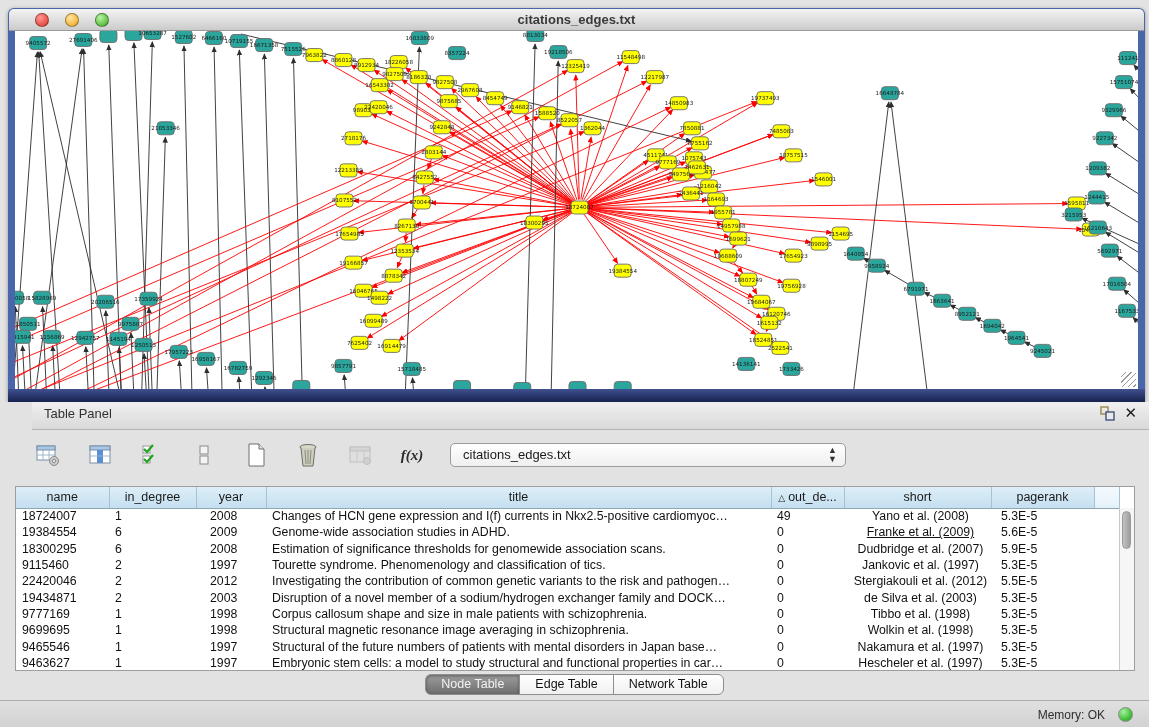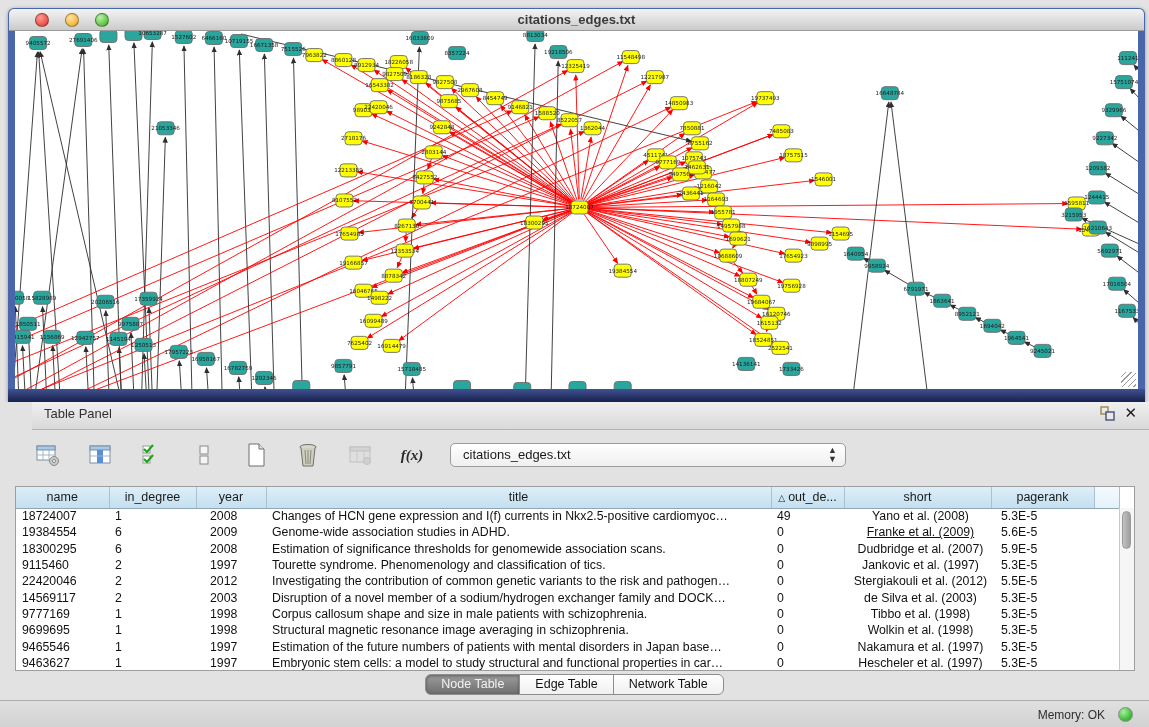--- a/index.html
+++ b/index.html
@@ -927,21 +927,21 @@
               <td style="text-align: left;">22420046</td>
               <td style="text-align: left;">2</td>
               <td style="text-align: left; padding-left: 14px;">2012</td>
               <td style="text-align: left;">Investigating the contribution of common genetic variants to the risk and pathogen…</td>
               <td style="text-align: left;">0</td>
               <td style="text-align: center;">Stergiakouli et al. (2012)</td>
               <td style="text-align: left; padding-left: 10px;">5.5E-5</td>
               <td></td>
             </tr>
             <tr>
-              <td style="text-align: left;">14569117</td>
+              <td style="text-align: left;">19434871</td>
               <td style="text-align: left;">2</td>
               <td style="text-align: left; padding-left: 14px;">2003</td>
               <td style="text-align: left;">Disruption of a novel member of a sodium/hydrogen exchanger family and DOCK…</td>
               <td style="text-align: left;">0</td>
               <td style="text-align: center;">de Silva et al. (2003)</td>
               <td style="text-align: left; padding-left: 10px;">5.3E-5</td>
               <td></td>
             </tr>
             <tr>
               <td style="text-align: left;">9777169</td>
@@ -960,21 +960,21 @@
               <td style="text-align: left;">Structural magnetic resonance image averaging in schizophrenia.</td>
               <td style="text-align: left;">0</td>
               <td style="text-align: center;">Wolkin et al. (1998)</td>
               <td style="text-align: left; padding-left: 10px;">5.3E-5</td>
               <td></td>
             </tr>
             <tr>
               <td style="text-align: left;">9465546</td>
               <td style="text-align: left;">1</td>
               <td style="text-align: left; padding-left: 14px;">1997</td>
-              <td style="text-align: left;">Estimation of the future numbers of patients with mental disorders in Japan base…</td>
+              <td style="text-align: left;">Structural of the future numbers of patients with mental disorders in Japan base…</td>
               <td style="text-align: left;">0</td>
               <td style="text-align: center;">Nakamura et al. (1997)</td>
               <td style="text-align: left; padding-left: 10px;">5.3E-5</td>
               <td></td>
             </tr>
             <tr>
               <td style="text-align: left;">9463627</td>
               <td style="text-align: left;">1</td>
               <td style="text-align: left; padding-left: 14px;">1997</td>
               <td style="text-align: left;">Embryonic stem cells: a model to study structural and functional properties in car…</td>

